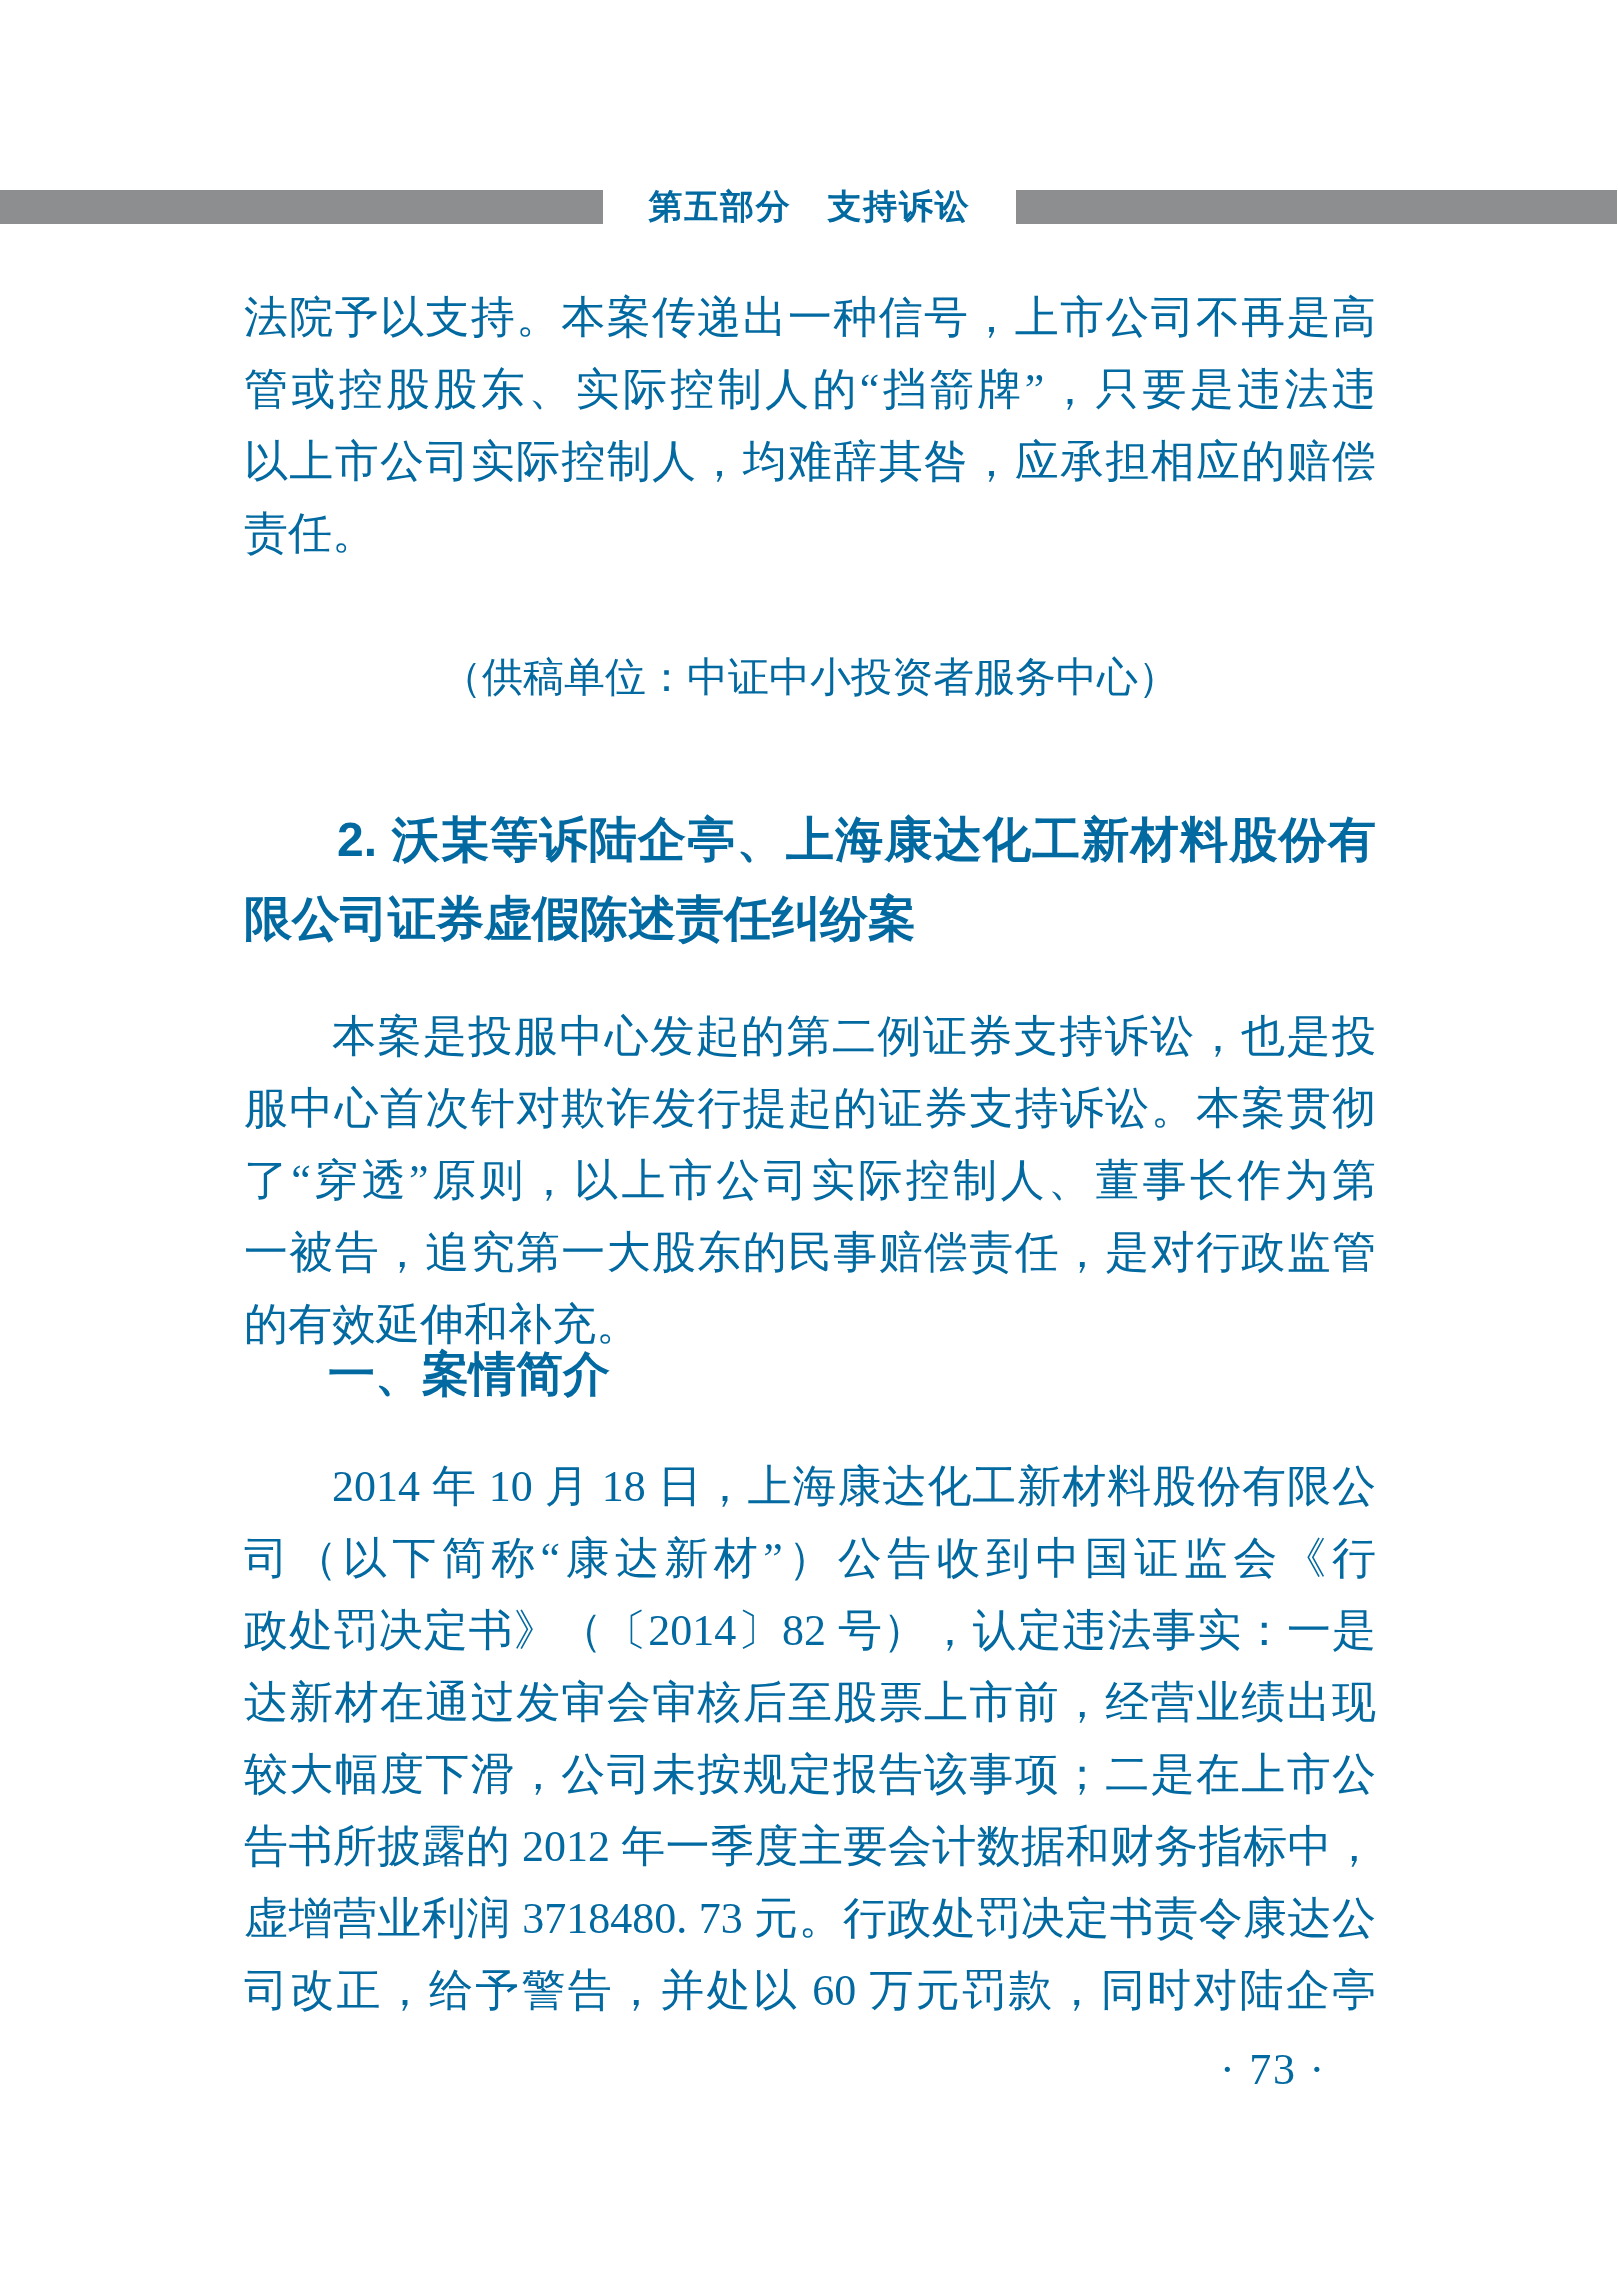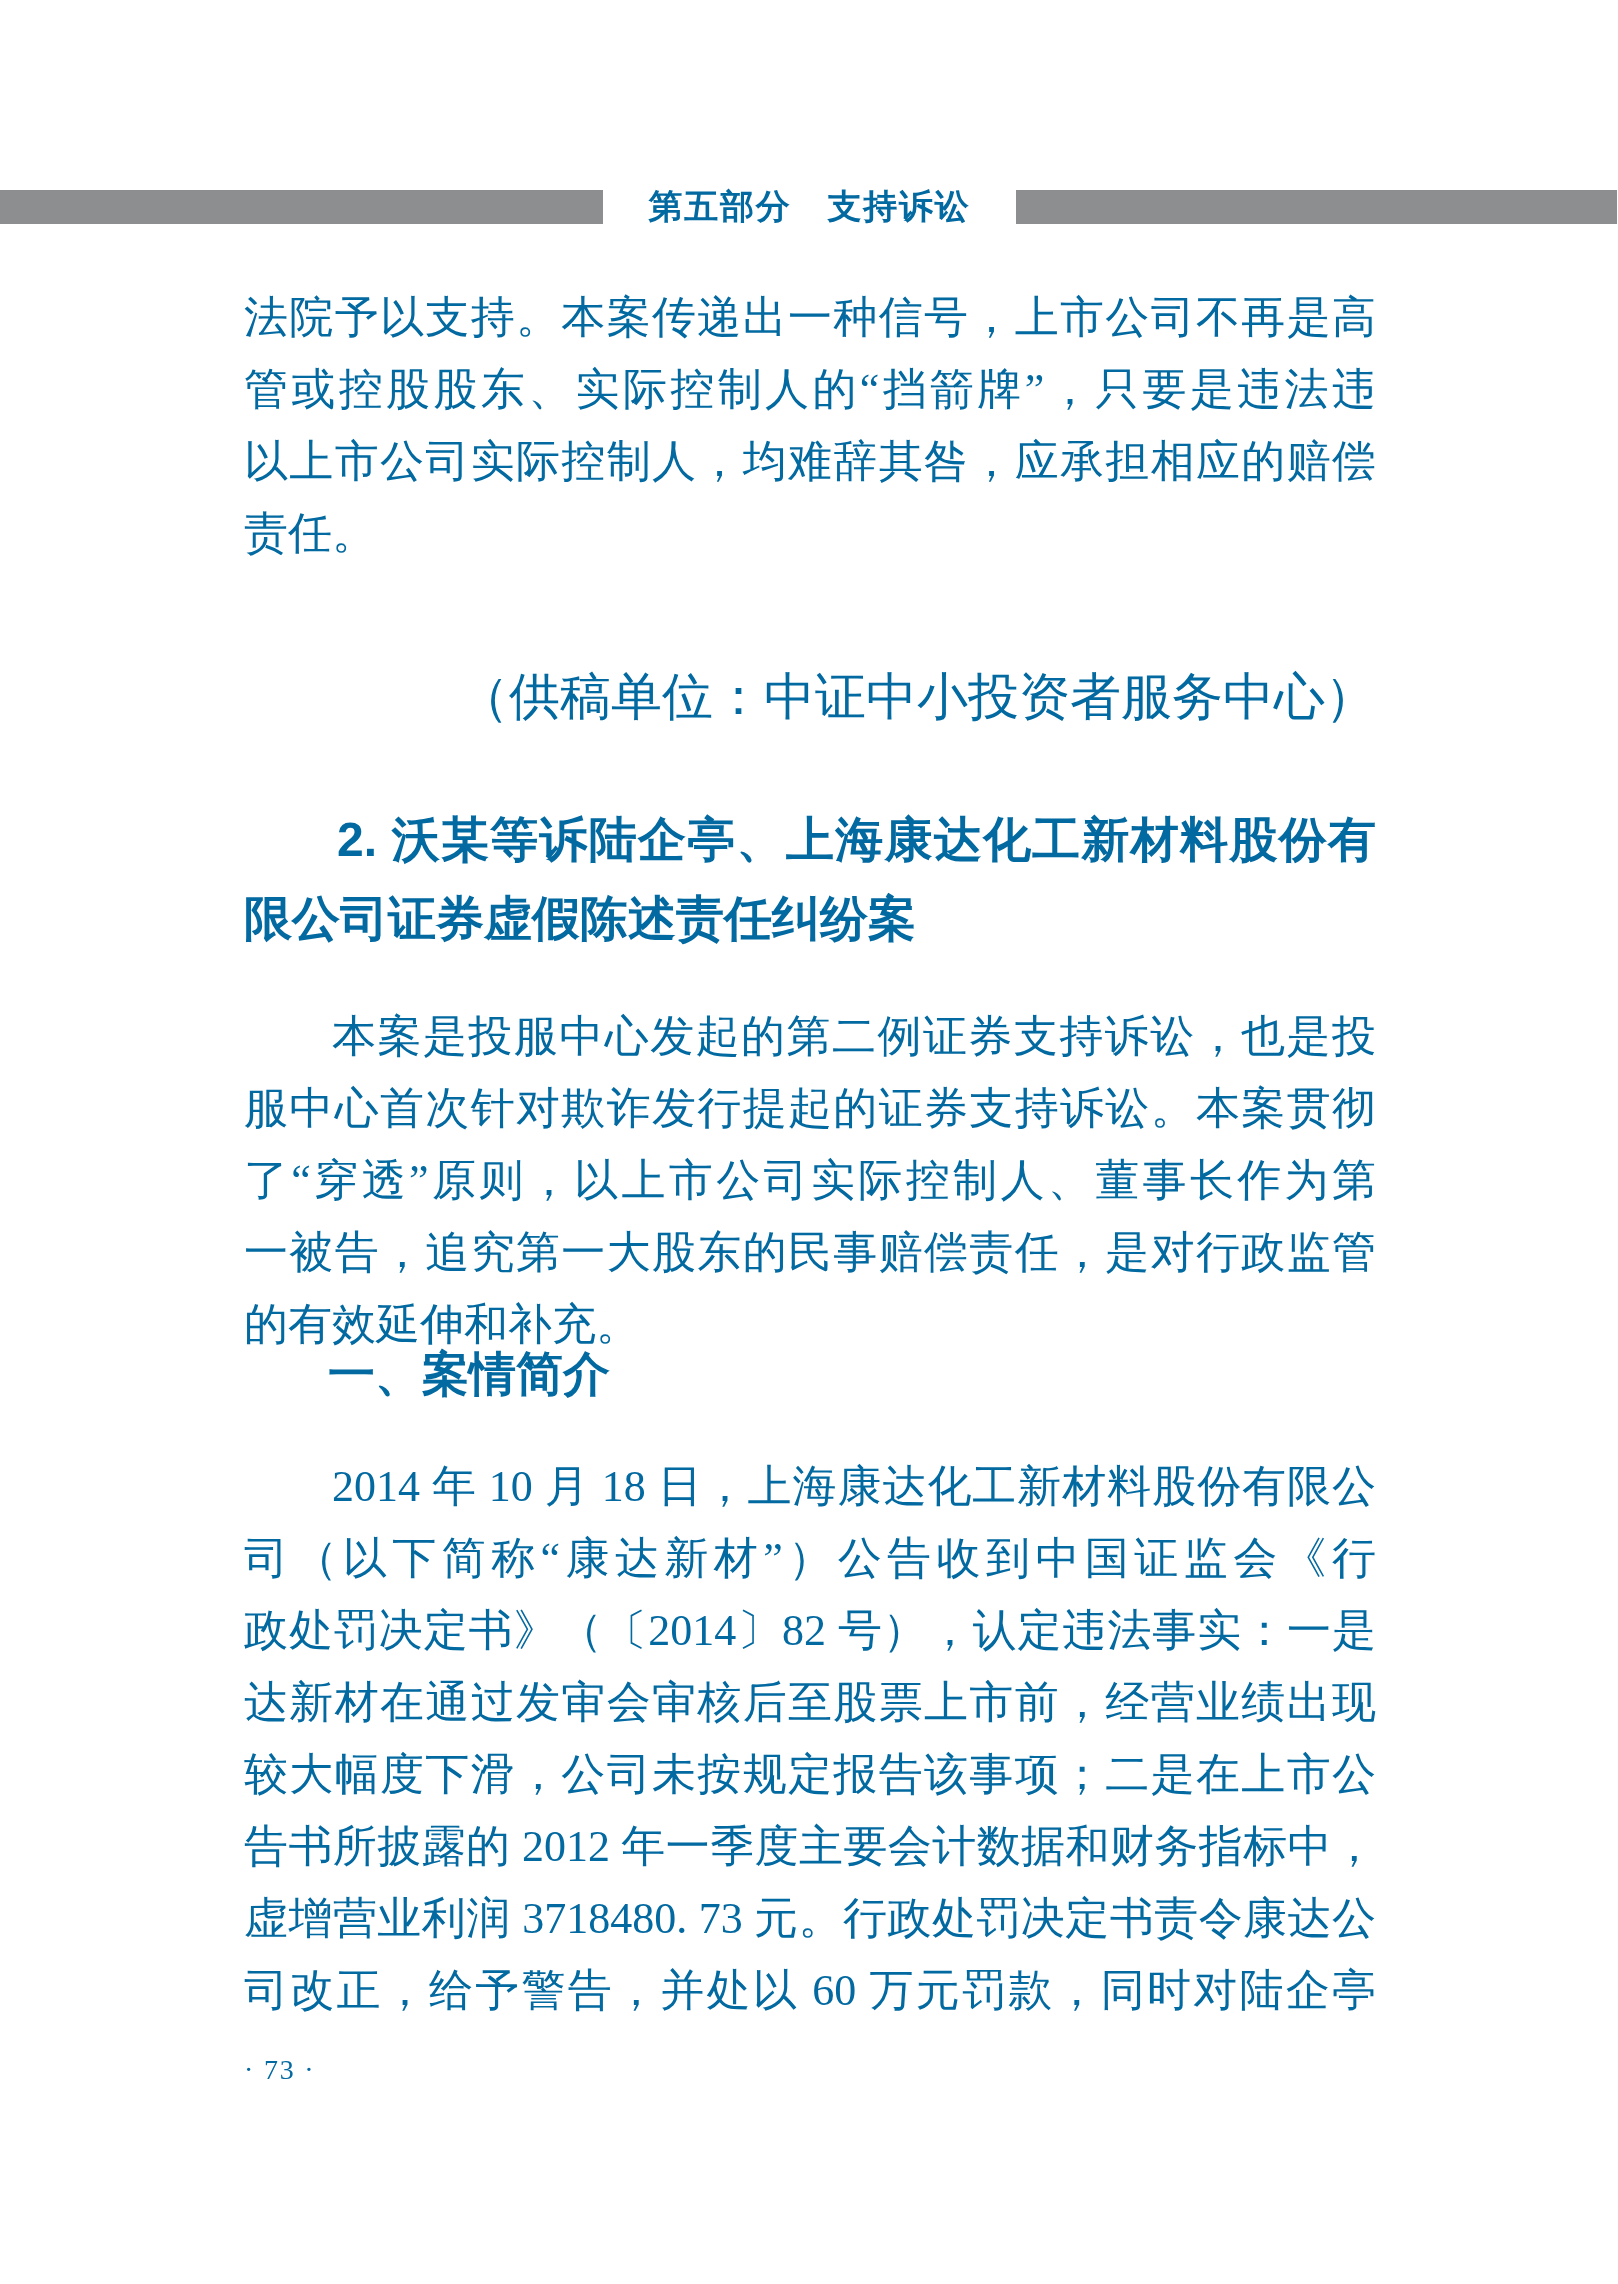--- a/index.html
+++ b/index.html
@@ -33,22 +33,22 @@
     text-align:justify; text-align-last:justify;
     text-justify:inter-character;
     overflow:hidden;
   }
   .line.endline { text-align-last:left; }
   .indent { padding-left:88px; }
 
   #para-conclusion { top:282px; }
 
   #attribution {
-    top:661px; height:72px; line-height:72px;
-    font-size:51px; text-align:right;
+    top:641px; height:72px; line-height:72px;
+    font-size:41px; text-align:center;
     font-family:"Liberation Serif","DejaVu Serif",serif;
   }
 
   #case-heading {
     top:800px;
     font-family:"Liberation Sans","DejaVu Sans",sans-serif;
     font-weight:bold; font-size:48px;
   }
   #case-heading .line {
     height:79px; line-height:79px;
@@ -64,21 +64,21 @@
     top:1346px; left:328px; width:1048px; height:56px; line-height:56px;
     font-family:"Liberation Sans","DejaVu Sans",sans-serif;
     font-weight:bold; font-size:47px; text-align:left;
   }
 
   #para-facts { top:1451px; }
 
   #page-number {
     position:absolute; top:2049px; left:244px; width:1082px;
     height:41px; line-height:41px;
-    text-align:left; font-size:28px; letter-spacing:1.8px;
+    text-align:right; font-size:44px; letter-spacing:1.8px;
     font-family:"Liberation Serif","DejaVu Serif",serif;
     white-space:pre;
   }
 </style>
 </head>
 <body>
 
 <div class="page">
 
   <div class="hbar hbar-left" style="background: rgb(140, 142, 144);"></div>

